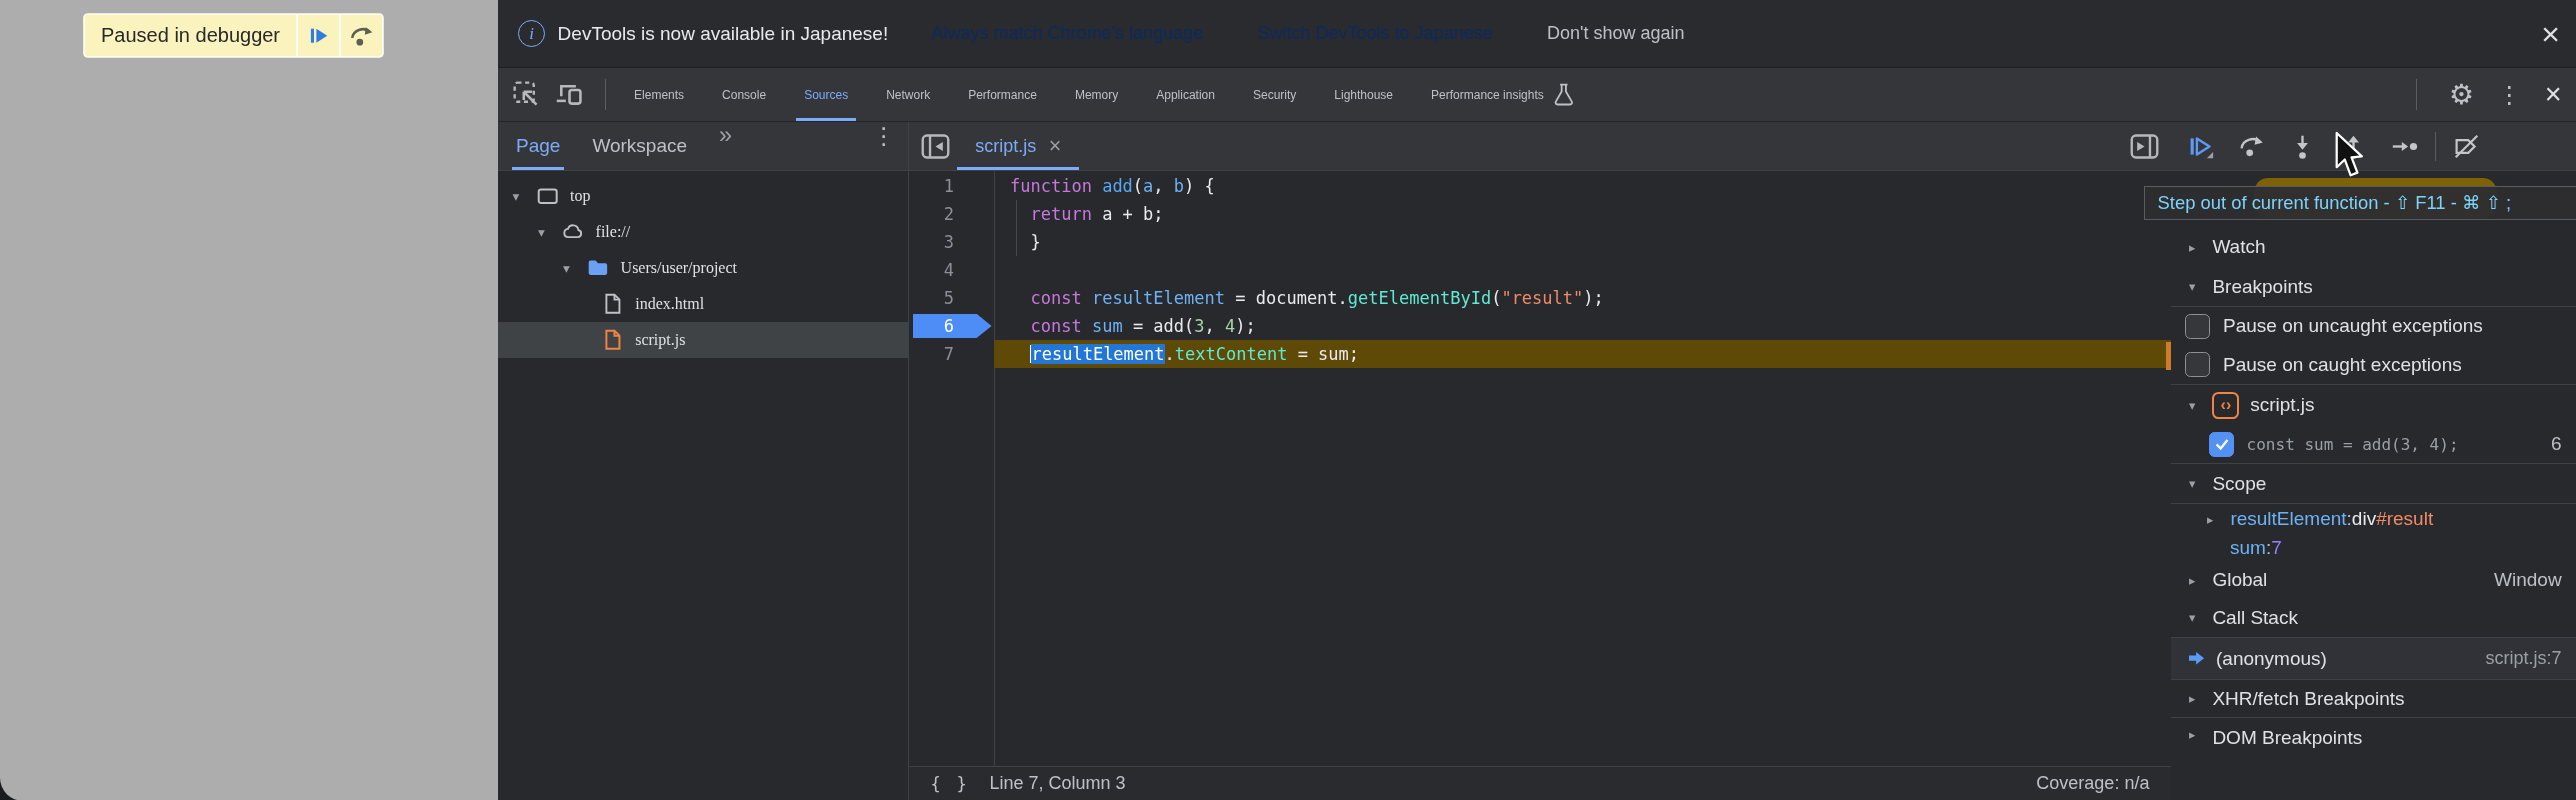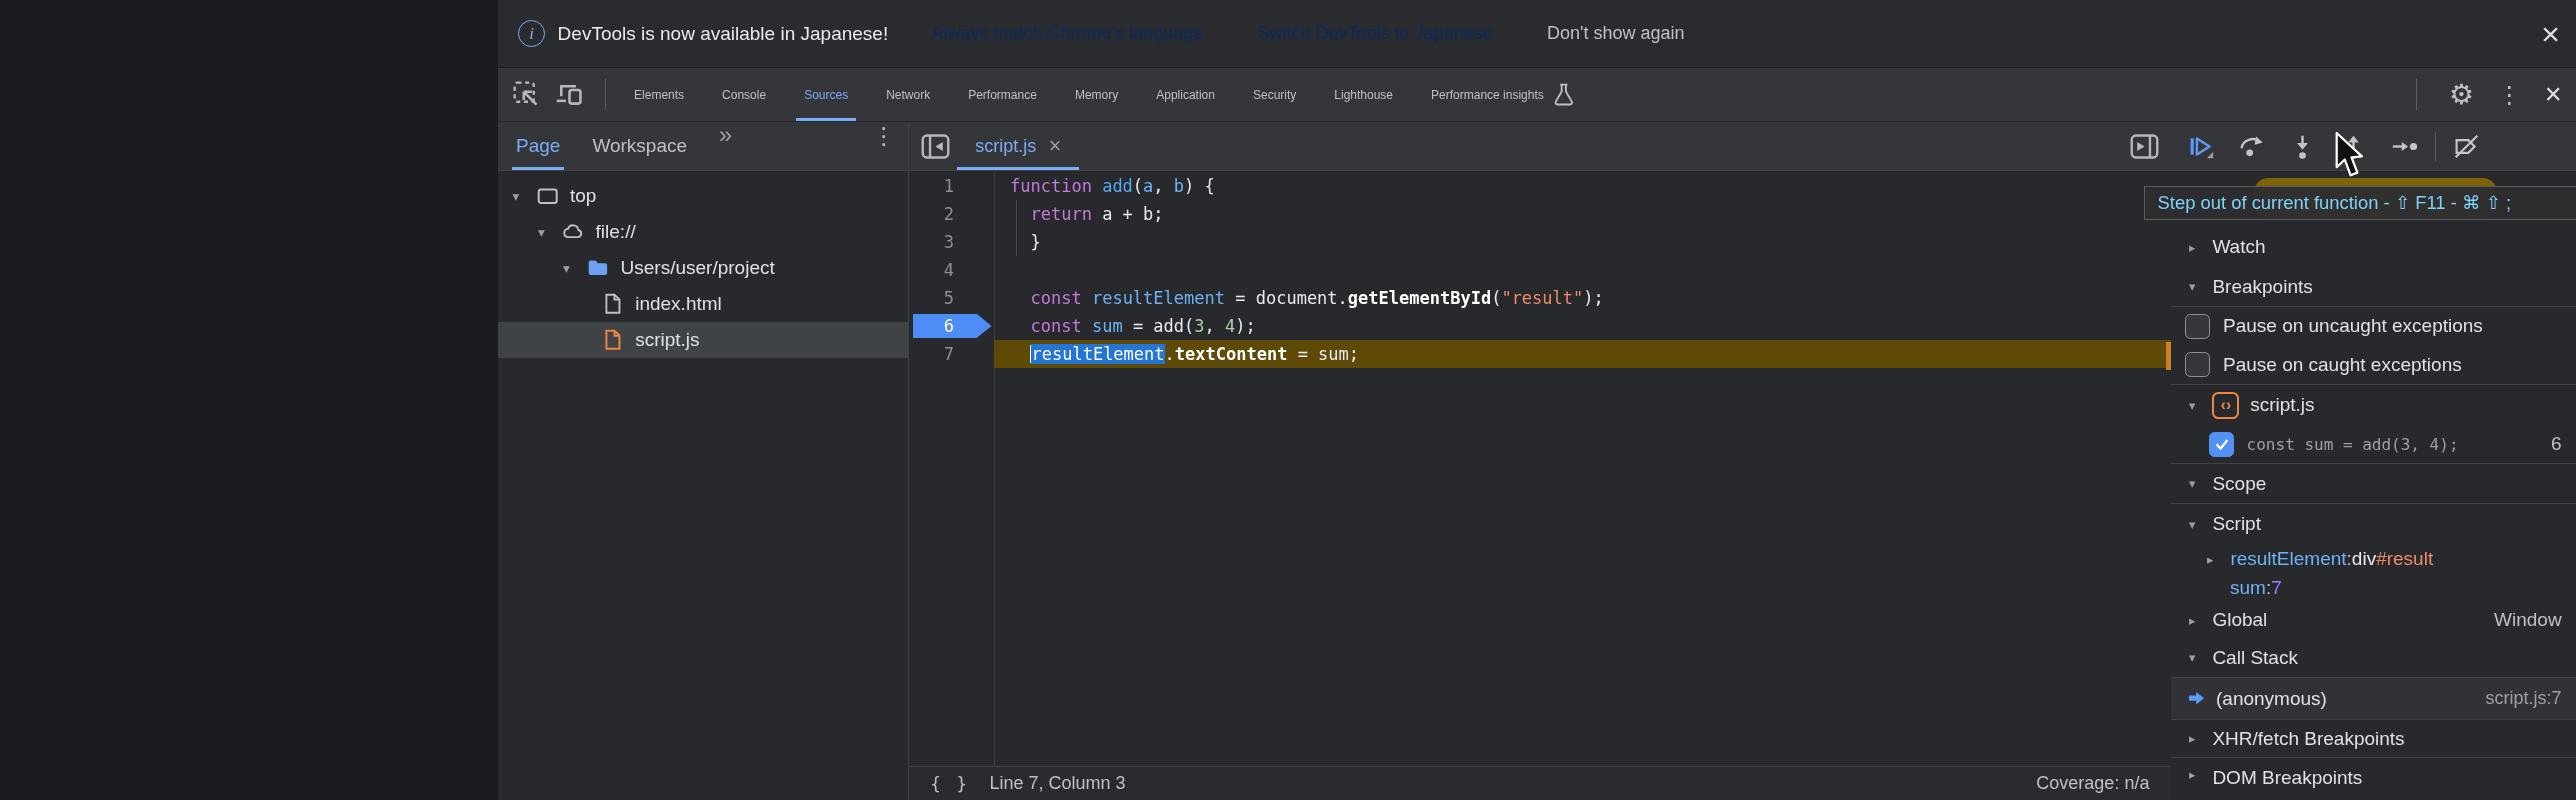--- a/index.html
+++ b/index.html
@@ -49,21 +49,21 @@
 
   
   .navigator{width:411px;flex:none;border-right:0.9px solid #3f4144;display:flex;flex-direction:column;background:#28292c;}
   .nav-toolbar{height:49px;flex:none;background:#35363a;border-bottom:0.9px solid #3f4144;display:flex;align-items:flex-start;padding:0 12.6px 0 18px;}
   .nav-tab{font-size:19px;color:#bdc1c6;margin-right:32px;height:100%;display:flex;align-items:center;position:relative;}
   .nav-tab.c-active{color:#7cacf8;}
   .nav-tab.c-active::after{content:"";position:absolute;left:-3.6px;right:-3.6px;bottom:0;height:2.7px;background:#7cacf8;}
   .nav-more{color:#9aa0a6;font-size:23.4px;margin-right:9px;}
   .nav-kebab{margin-left:auto;color:#bdc1c6;font-size:23.4px;}
   .tree{flex:1;padding-top:7.2px;}
-  .tree-row{height:36px;display:flex;align-items:center;font-size:19px;color:#dfe2e5;white-space:nowrap;}
+  .tree-row{height:36px;display:flex;align-items:center;font-size:16px;color:#dfe2e5;white-space:nowrap;font-family:Liberation Serif, serif;}
   .tree-row.c-d0{padding-left:14.4px;}.tree-row.c-d1{padding-left:40px;}.tree-row.c-d2{padding-left:65px;}.tree-row.c-d3f{padding-left:103px;}
   .tree-row.c-sel{background:#404346;}
   .tree-arrow{width:23.4px;color:#9aa0a6;font-size:13.5px;flex:none;}
   .tree-arrow::before{content:"▾";}
   .tree-icon{width:23.4px;height:23.4px;margin-right:10.8px;flex:none;display:flex;align-items:center;justify-content:center;}
 
   
   .editor{flex:1;display:flex;flex-direction:column;position:relative;min-width:0;background:#28292c;}
   .ed-toolbar{height:49px;flex:none;background:#35363a;border-bottom:0.9px solid #3f4144;display:flex;align-items:center;position:relative;padding-left:10.8px;}
   .ed-toggle{width:32px;height:32px;display:flex;align-items:center;justify-content:center;flex:none;}
@@ -82,21 +82,21 @@
   .crow.c-bp .bptag{display:block;}
   .crow.c-bp .lnum{color:#fff;}
   .lnum{position:relative;}
   .codecell{flex:1;padding-left:16px;position:relative;min-width:0;}
   .crow.c-exec .codecell{background:#5e4a06;}
   .crow.c-guide .codecell::before{content:"";position:absolute;left:21.6px;top:0;bottom:0;width:0.9px;background:#46484b;}
   .tok{white-space:pre;color:#e8eaed;}
   .tok.c-kw{color:#c678dd;}
   .tok.c-fn{color:#56a8f2;}
   .tok.c-var{color:#6cb2f5;}
-  .tok.c-prop{color:#ffffff;font-weight:bold;}
+  .tok.c-prop{color:#5eead4;}
   .tok.c-str{color:#ef8b67;}
   .tok.c-num{color:#a5d6a7;}
   .tok.c-pl{color:#e8eaed;}
   .tok.c-sel{background:#2476d4;color:#fff;}
   .tok.c-caret{display:inline-block;width:0;border-left:1.8px solid #fff;height:18px;vertical-align:-2.7px;}
   .exec-marker{position:absolute;right:0;top:171px;width:5.4px;height:28px;background:#cd7d2a;}
 
   .statusbar{height:34px;flex:none;border-top:0.9px solid #3f4144;background:#2a2b2f;display:flex;align-items:center;
              font-size:18px;color:#bdc1c6;padding:0 21.6px;}
   .sb-braces{font-size:17px;margin-right:20px;letter-spacing:2.7px;font-family:"DejaVu Sans Mono",monospace;}
@@ -148,20 +148,38 @@
   .tooltip{position:absolute;left:1646px;top:186px;right:-0.9px;height:34px;background:rgba(46,46,48,0.96);
            border:0.9px solid #5a5c5f;z-index:5;display:flex;align-items:center;padding-left:12.6px;font-size:18.4px;
            color:#7dd3fc;white-space:nowrap;overflow:hidden;}
   .cursor{position:absolute;left:1836px;top:131px;z-index:10;}
 </style>
 </head>
 <body>
 
 <div class="screen">
 
+  <div class="page-bg">
+    <div class="paused-banner">
+      <span class="pb-label">Paused in debugger</span>
+      <span class="pb-btn">
+        <svg width="23.4" height="23.4" viewBox="0 0 30 30">
+            <rect x="5" y="6" width="4" height="18" fill="#2f7de1"></rect>
+            <path d="M12 6 L26 15 L12 24 Z" fill="#2f7de1"></path>
+          </svg>
+      </span>
+      <span class="pb-btn">
+        <svg width="25" height="25" viewBox="0 0 30 30">
+            <path d="M4 18 C5 8, 19 4, 25 11" fill="none" stroke="#5d5f50" stroke-width="3"></path>
+            <path d="M20 5 L28 11 L19 14 Z" fill="#5d5f50"></path>
+            <circle cx="13" cy="23" r="4" fill="#5d5f50"></circle>
+          </svg>
+      </span>
+    </div>
+  </div>
 
   <div class="devtools">
 
     <div class="infobar">
       <span class="info-icon">i</span>
       <span class="infobar-msg">DevTools is now available in Japanese!</span>
       <span style="display:flex">
 
       <div style="display: contents;">
           <button class="ib-btn c-filled" style="border:none;font-family:inherit;cursor:default;background:none;">Always match Chrome's language</button>
@@ -537,24 +555,20 @@
                 </svg>
             </span>
             <span class="bp-code">const sum = add(3, 4);</span>
             <span class="right-val">6</span>
           </div>
 
           <div class="row h-scopeh">
             <span class="arrow arr-d"></span>
             <span>Scope</span>
           </div>
-          <div class="row h-script">
-            <span class="arrow arr-d"></span>
-            <span>Script</span>
-          </div>
           <div class="row h-v1">
             <span class="arrow arr-r"></span>
             <span class="v-name">resultElement</span>
               <span class="v-sep">: </span>
               <span class="v-tag">div</span>
               <span class="v-id">#result</span>
           </div>
           <div class="row h-v2">
             <span class="v-name">sum</span>
               <span class="v-sep">: </span>

